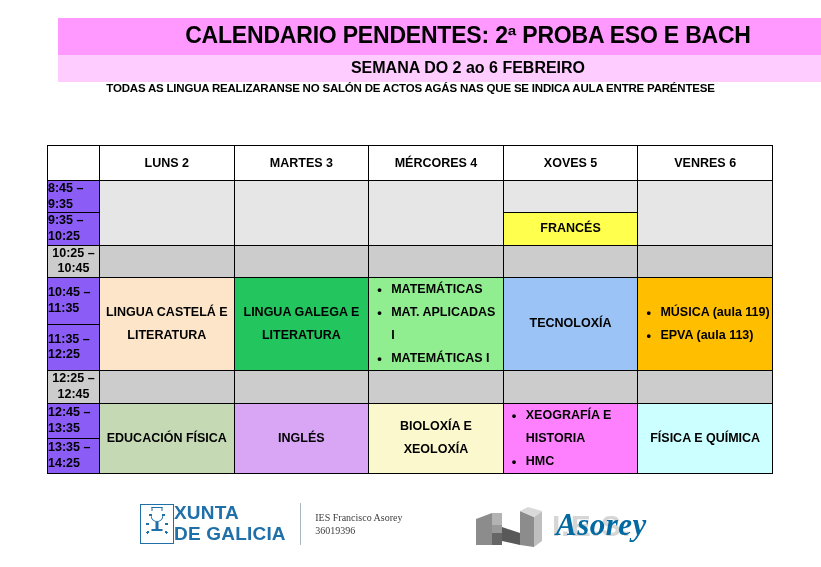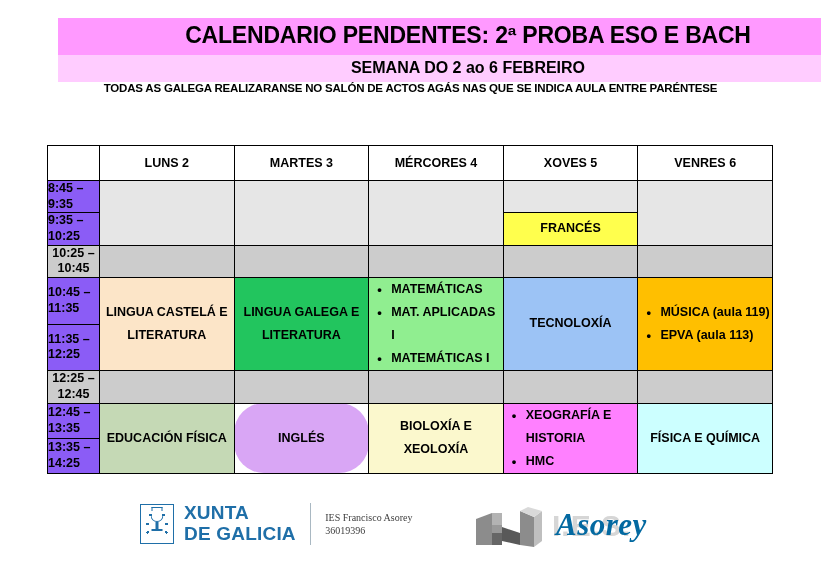--- a/index.html
+++ b/index.html
@@ -107,21 +107,21 @@
   }
   .slot.empty-light { background: #e6e6e6; }
   .slot.empty-break { background: #cccccc; }
   .bg-yellow  { background: #ffff4d; }
   .bg-peach   { background: #fce5c8; }
   .bg-blueltg { background: #22c55e; }
   .bg-green   { background: #90ee90; }
   .bg-skyblue { background: #9cc3f5; }
   .bg-orange  { background: #ffbf00; }
   .bg-olive   { background: #c5d9b5; }
-  .bg-violet  { background: #d9a6f5; border-radius: 30px; }
+  .bg-violet  { background: #d9a6f5; }
   .bg-cream   { background: #fbf8cd; }
   .bg-magenta { background: #ff80ff; }
   .bg-cyan    { background: #ccffff; }
 
   .bullets {
     margin: 0;
     padding: 0 2px 0 22px;
     list-style: none;
     text-align: left;
   }
@@ -205,21 +205,20 @@
     position: absolute;
     left: 50%;
     top: 2px;
     transform: translateX(-50%);
     width: 11px; height: 4px;
     border: 1.4px solid #1f6fa8;
     border-bottom: none;
     box-sizing: border-box;
   }
   .xunta-words {
-    margin-left: 10px;
     color: #1f6fa8;
     font-size: 19px;
     font-weight: bold;
     line-height: 1.08;
     letter-spacing: 0.2px;
   }
   .xunta-div {
     width: 1.5px;
     height: 42px;
     background: #a9b8c2;
@@ -273,21 +272,21 @@
 <body>
 
 <div class="banner-wrap">
   <div class="title-band">
     <span class="title-text">CALENDARIO PENDENTES: 2ª PROBA ESO E BACH</span>
   </div>
   <div class="subtitle-band">
     <span class="subtitle-text">SEMANA DO 2 ao 6 FEBREIRO</span>
   </div>
 </div>
-<div class="note-line">TODAS AS GALEGA REALIZARANSE NO SALÓN DE ACTOS AGÁS NAS QUE SE INDICA AULA ENTRE PARÉNTESE</div>
+<div class="note-line">TODAS AS LINGUA REALIZARANSE NO SALÓN DE ACTOS AGÁS NAS QUE SE INDICA AULA ENTRE PARÉNTESE</div>
 
 <table class="timetable">
   <colgroup>
     <col class="c-time">
     <col class="c-day">
       <col class="c-day">
       <col class="c-day">
       <col class="c-day">
       <col class="c-day">
   </colgroup>

